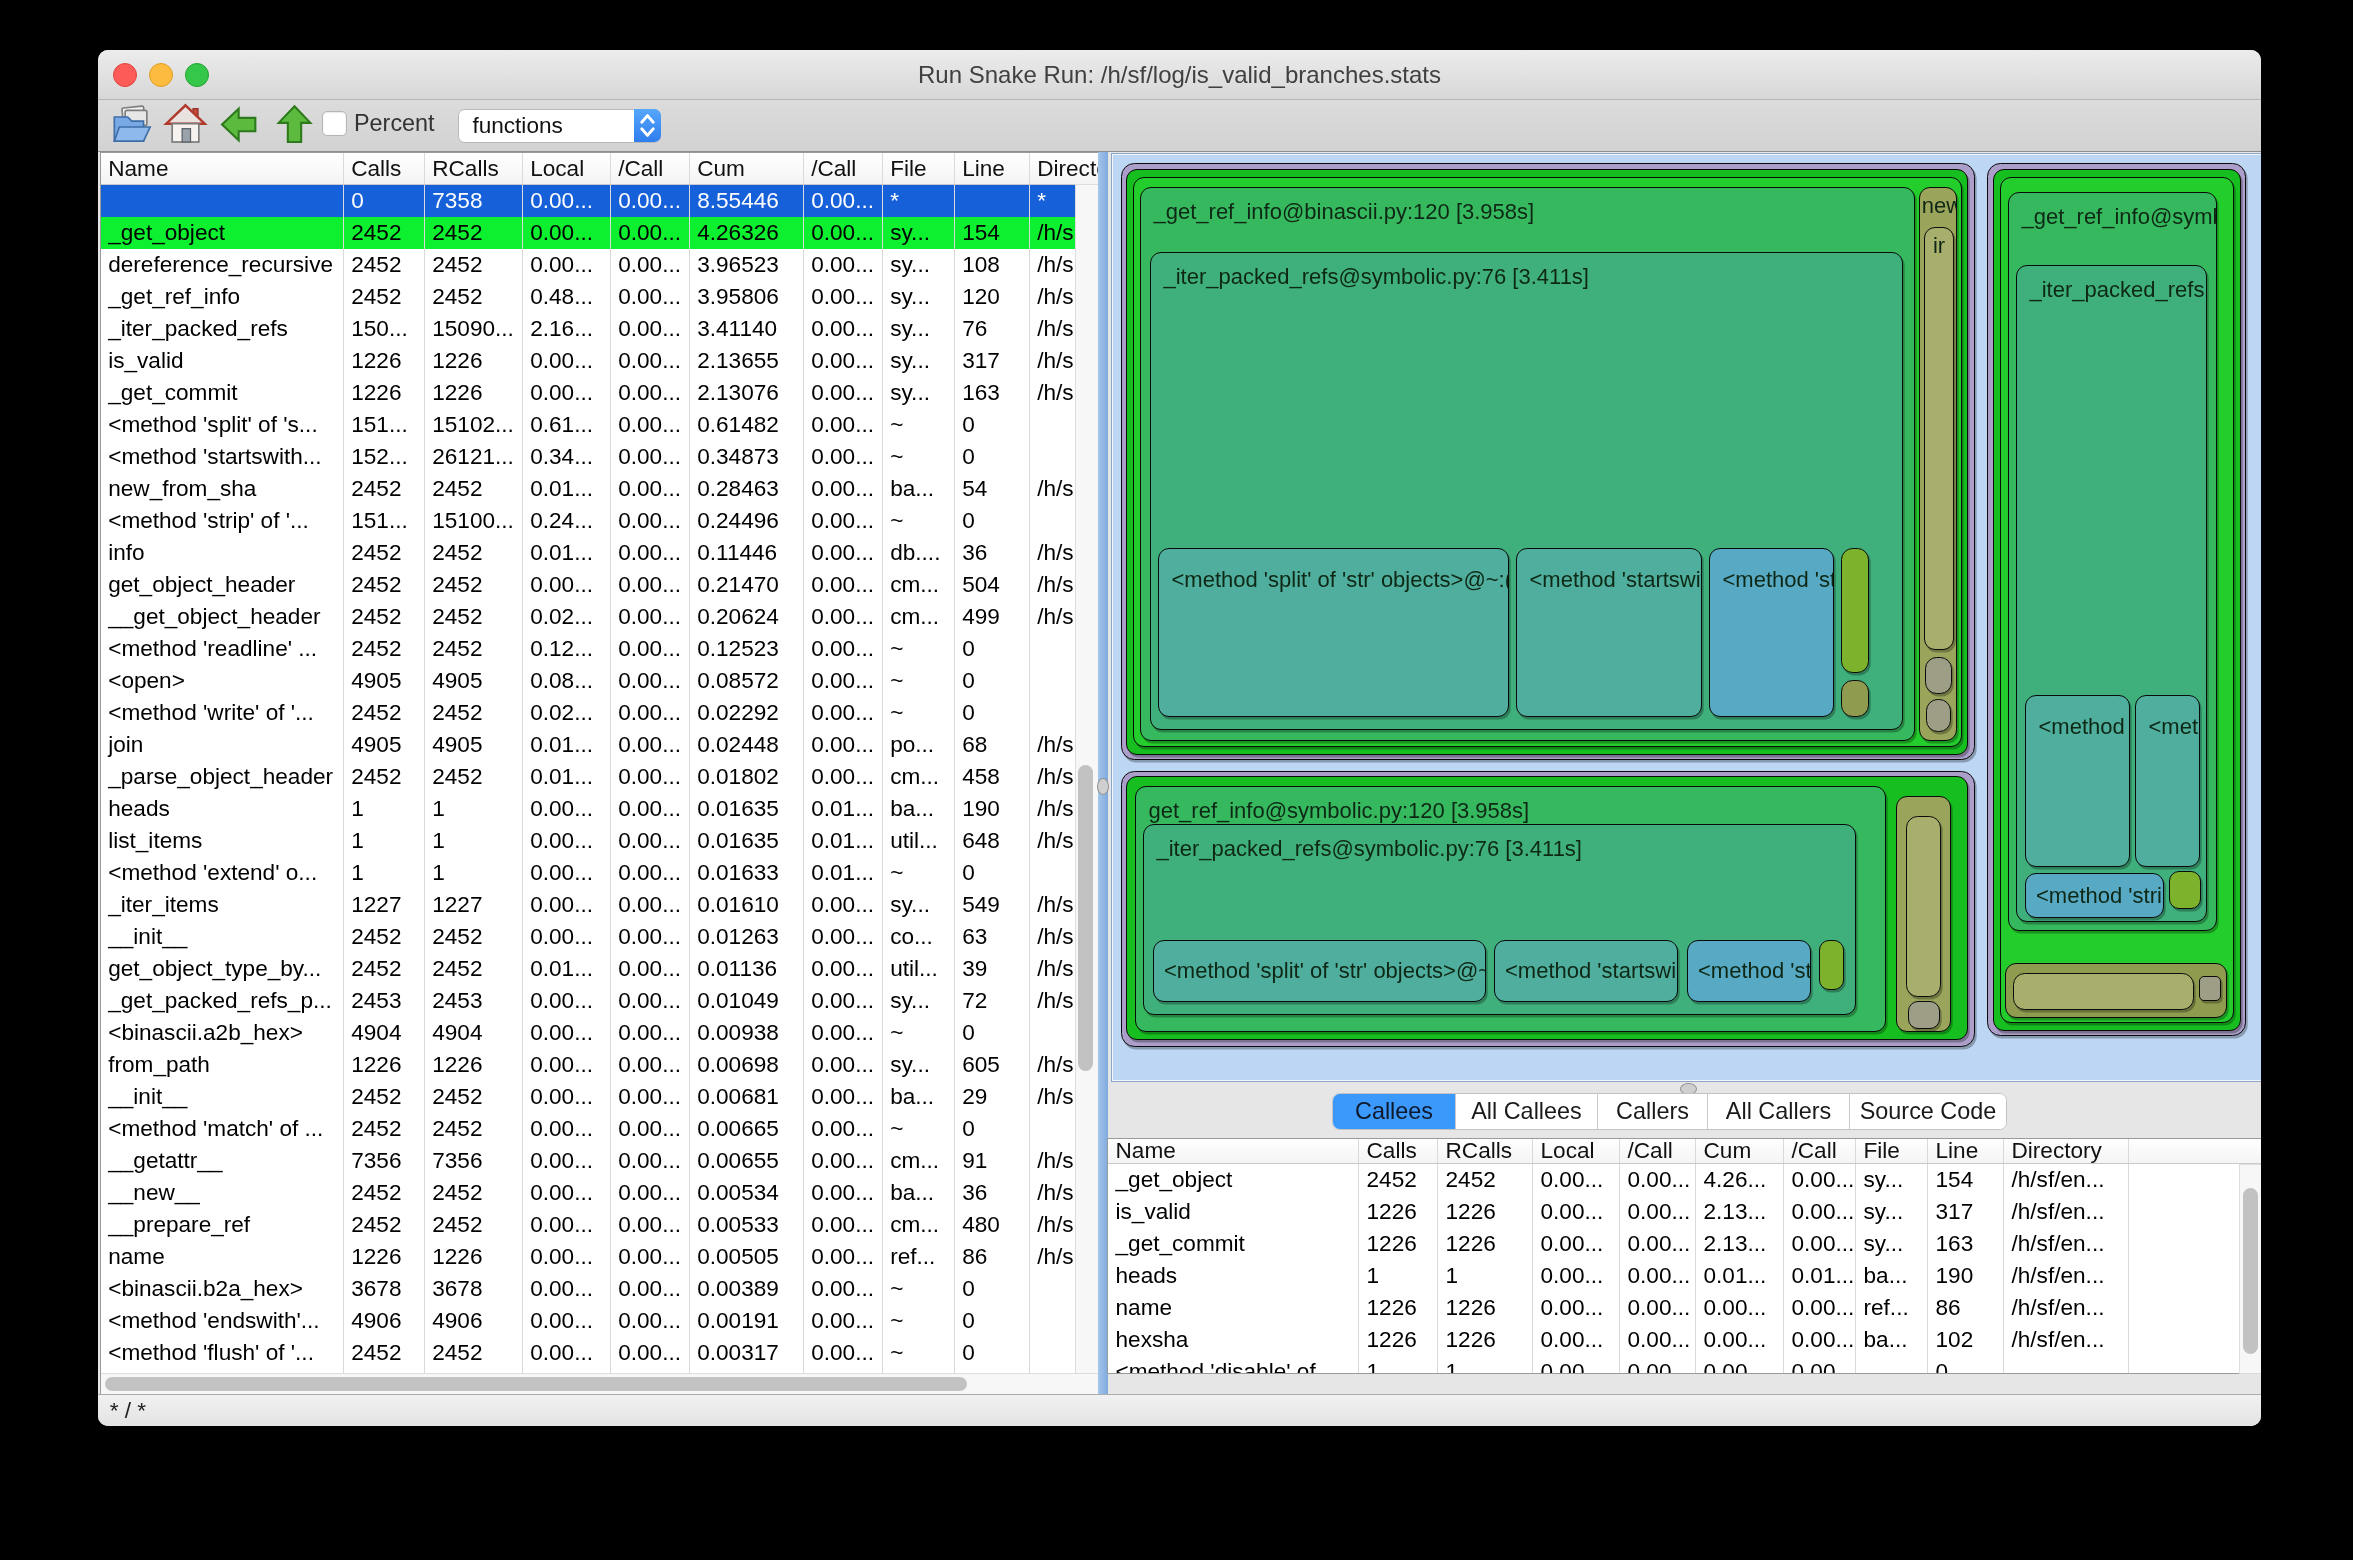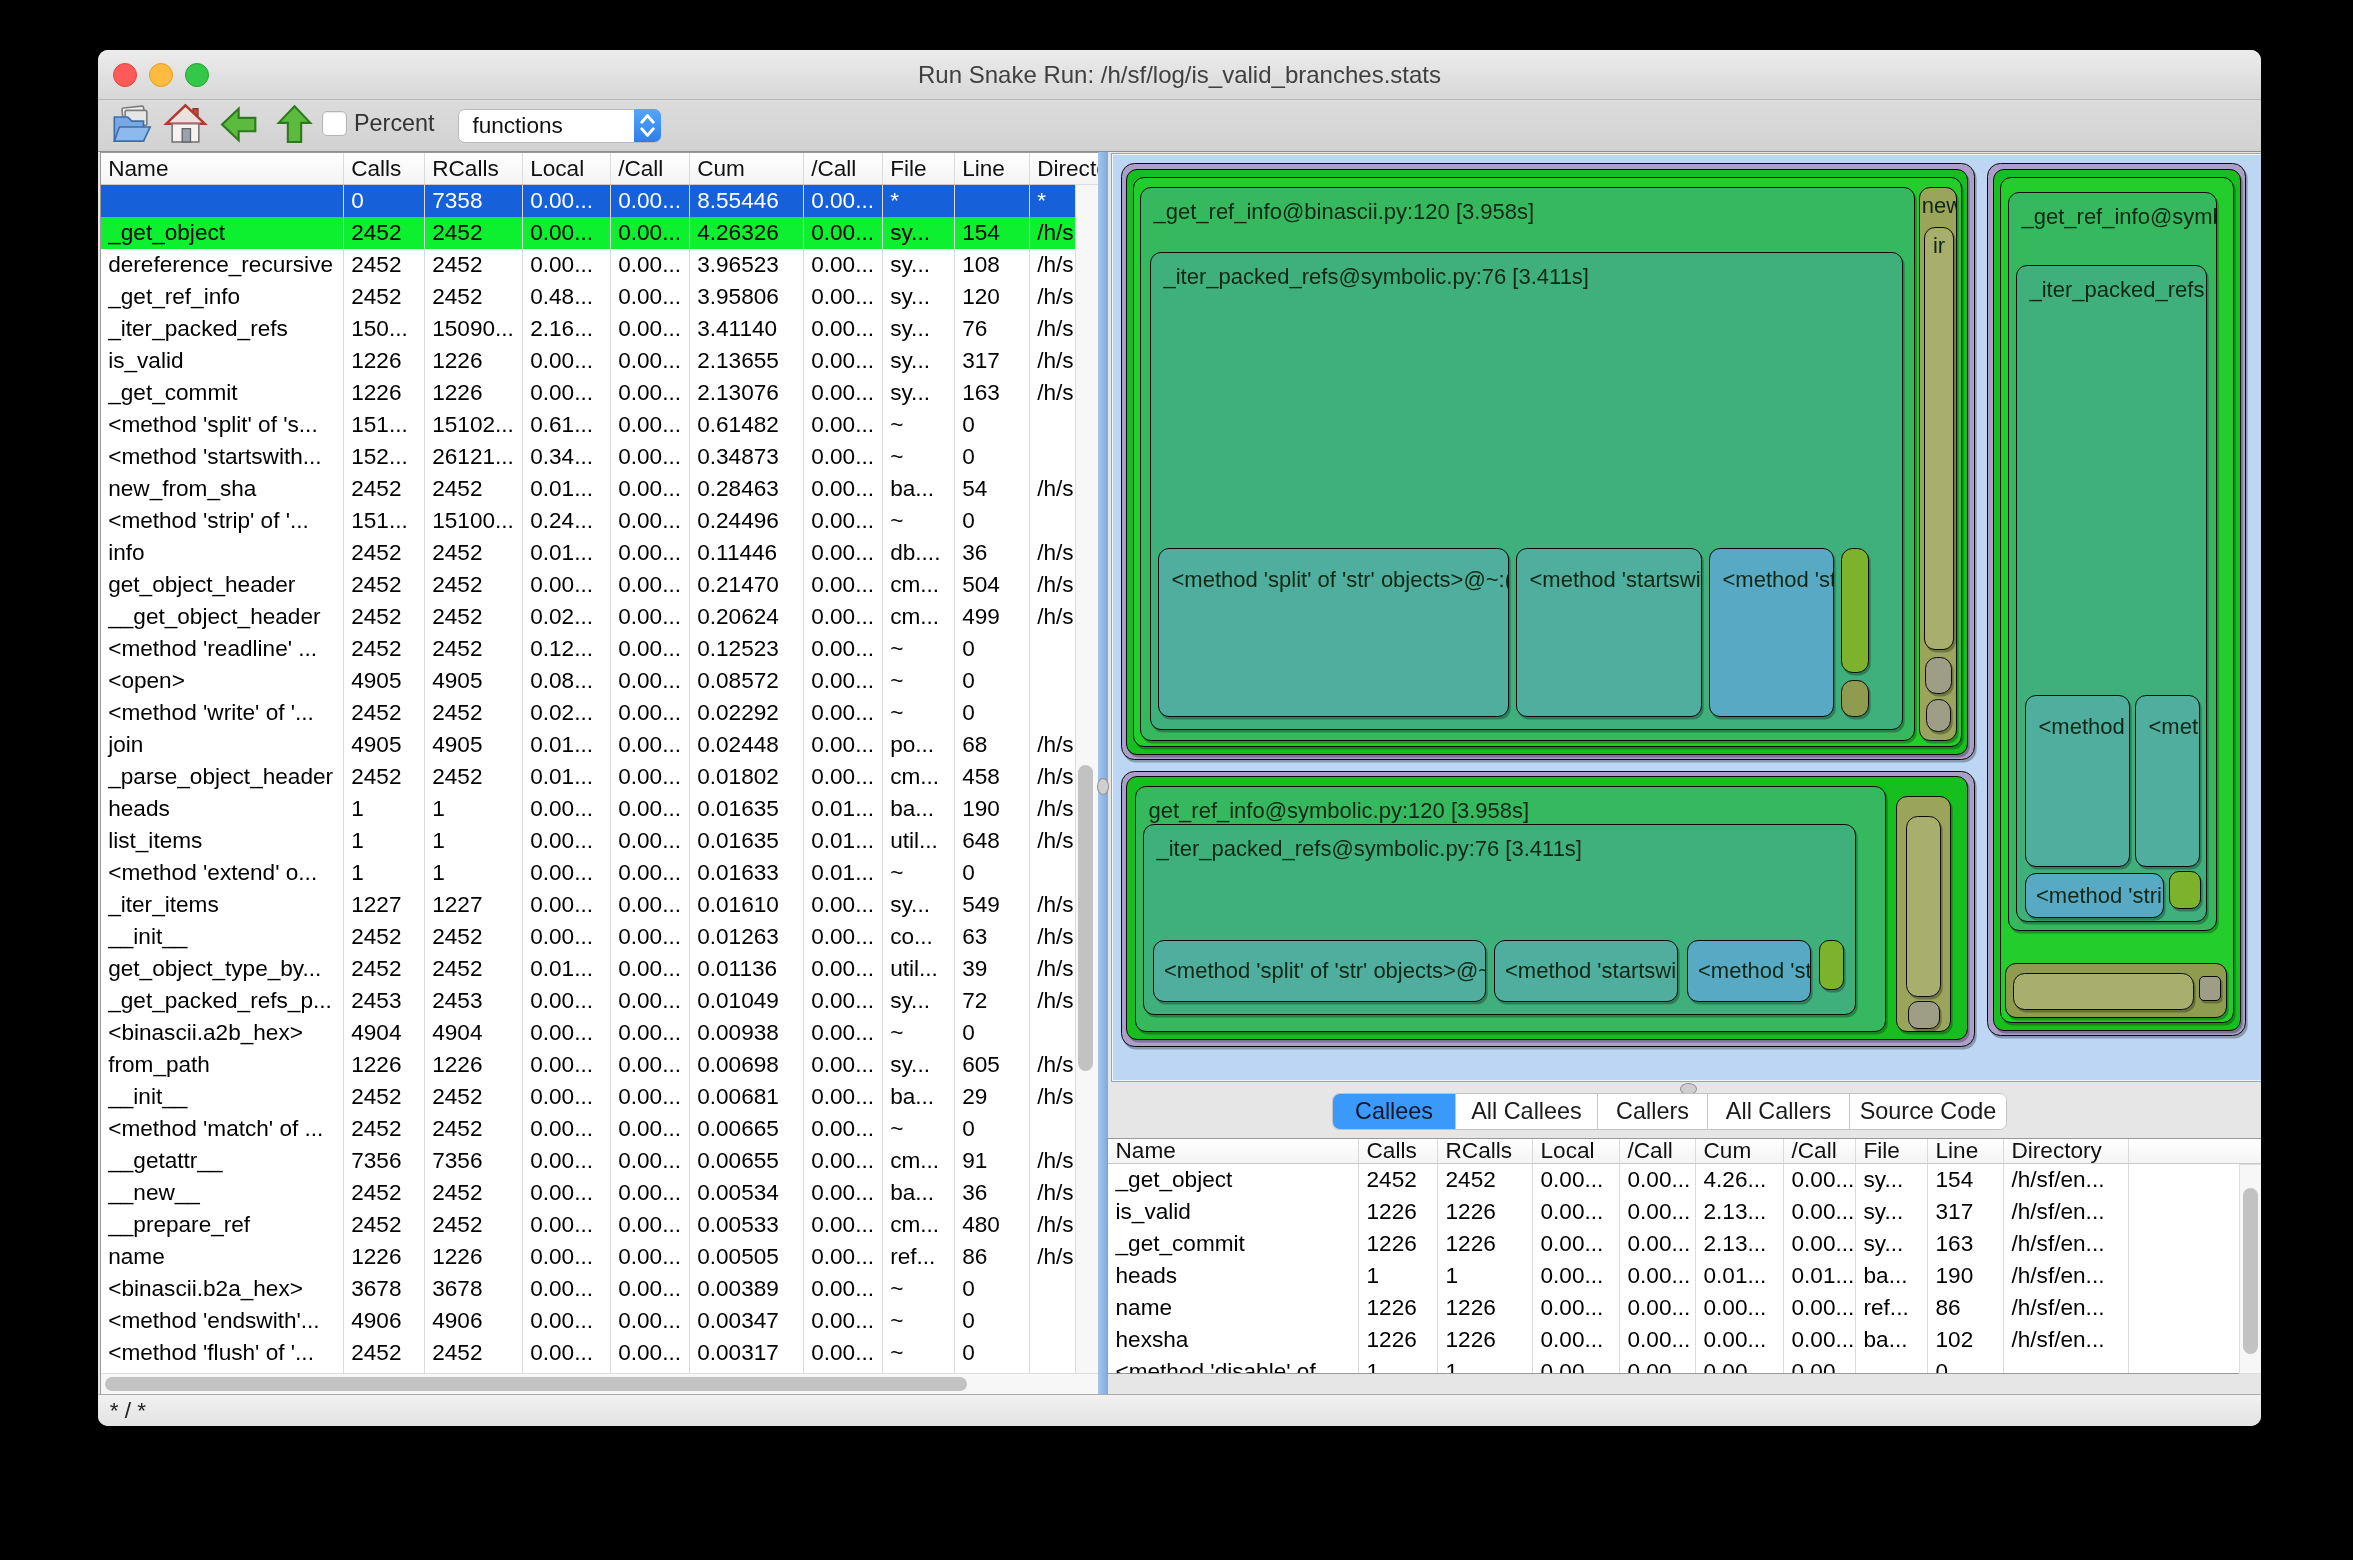--- a/index.html
+++ b/index.html
@@ -574,21 +574,21 @@
             <span class="tc c7">~</span>
             <span class="tc c8">0</span>
             <span class="tc c9"></span>
           </div>
           <div class="trow">
             <span class="tc c0">&lt;method 'endswith'...</span>
             <span class="tc c1">4906</span>
             <span class="tc c2">4906</span>
             <span class="tc c3">0.00...</span>
             <span class="tc c4">0.00...</span>
-            <span class="tc c5">0.00347</span>
+            <span class="tc c5">0.00191</span>
             <span class="tc c6">0.00...</span>
             <span class="tc c7">~</span>
             <span class="tc c8">0</span>
             <span class="tc c9"></span>
           </div>
           <div class="trow">
             <span class="tc c0">&lt;method 'flush' of '...</span>
             <span class="tc c1">2452</span>
             <span class="tc c2">2452</span>
             <span class="tc c3">0.00...</span>

